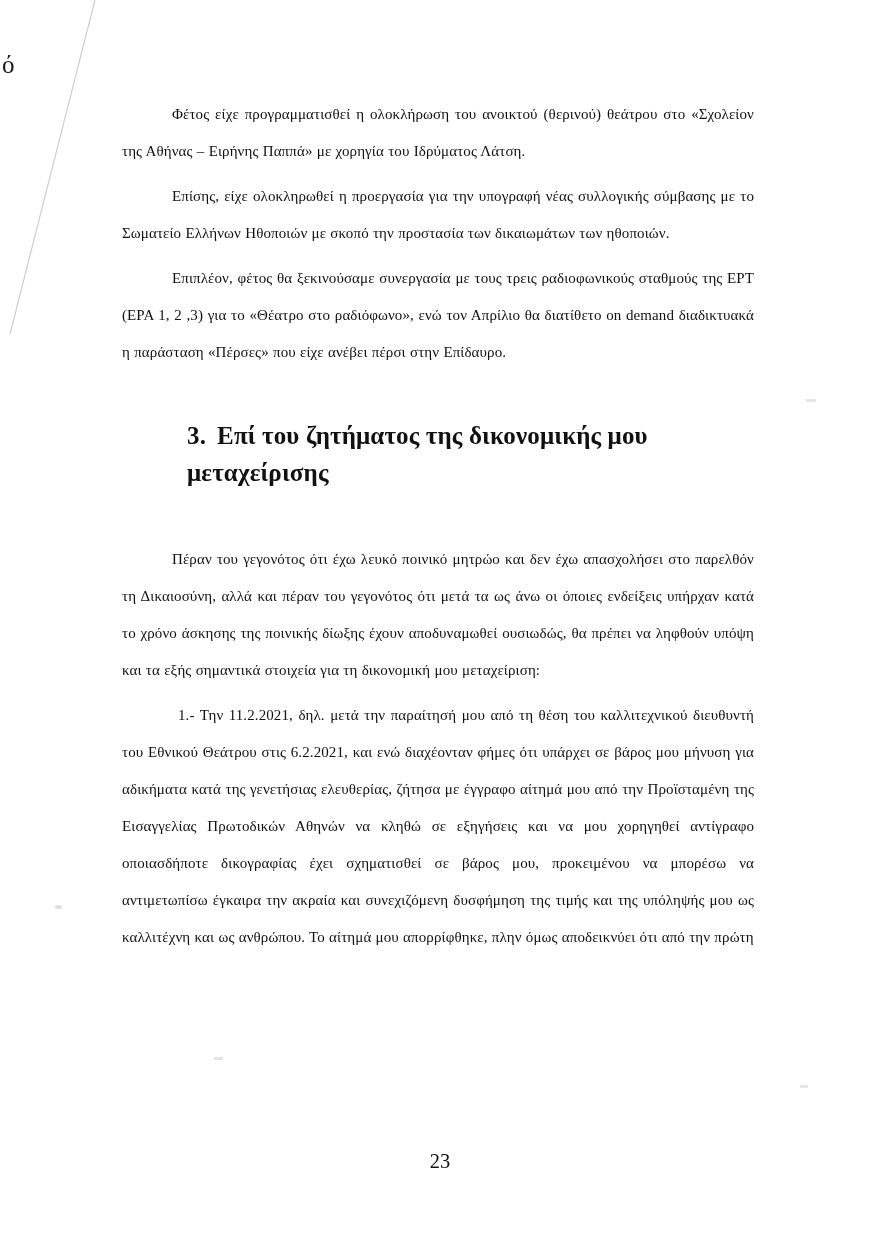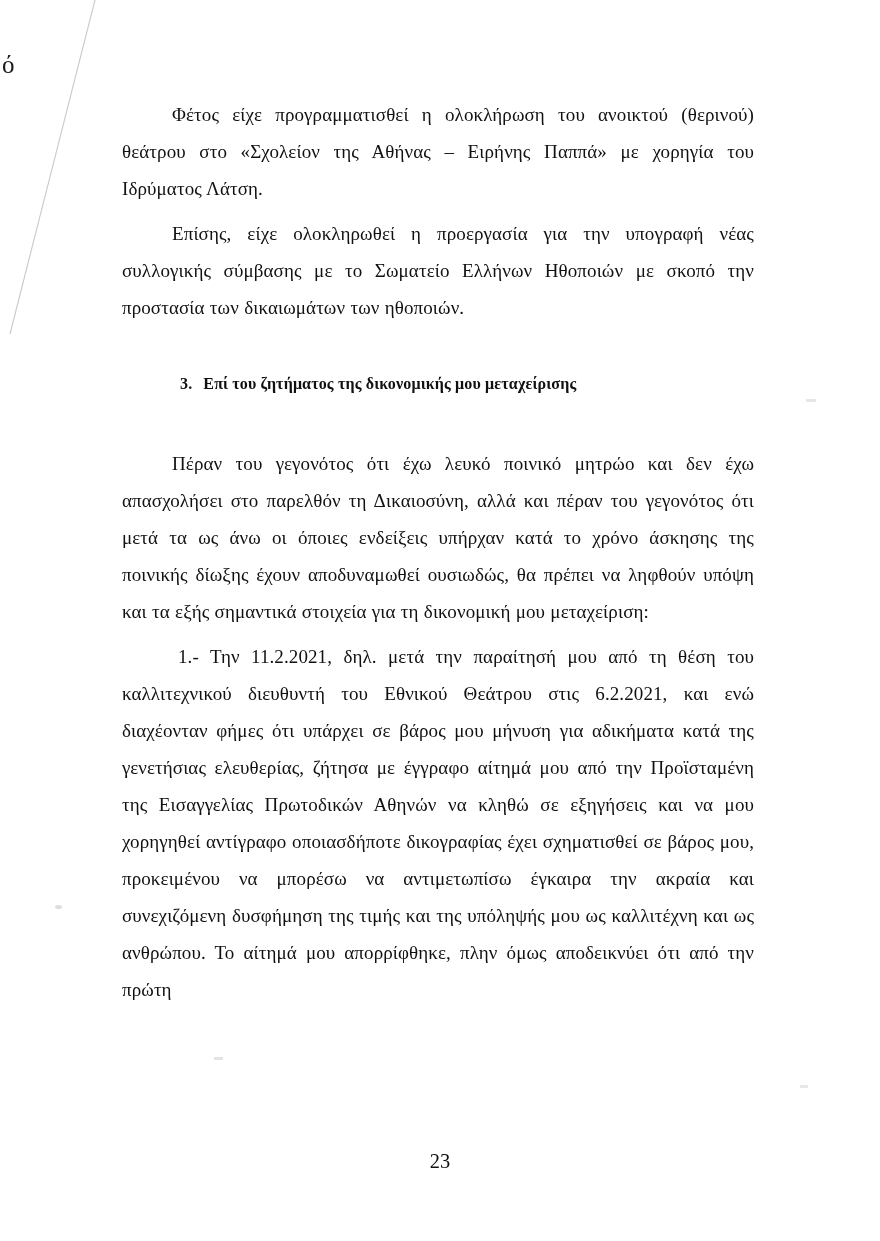--- a/index.html
+++ b/index.html
@@ -66,37 +66,37 @@
     position: absolute;
     left: 122px;
     top: 96px;
     width: 632px;
   }
 
   p.para {
     margin: 0;
     text-align: justify;
     text-indent: 50px;
-    font-size: 19px;
+    font-size: 15px;
     line-height: 37px;
     letter-spacing: .1px;
     word-spacing: .4px;
   }
 
   p.para.item {
     text-indent: 56px;
   }
 
   p.para + p.para {
     margin-top: 8px;
   }
 
   h2.section-heading {
-    margin: 8px;
-    font-size: 16px;
+    margin: 15px;
+    font-size: 25px;
     line-height: 37px;
     font-weight: bold;
     text-indent: 0;
     padding-left: 50px;
     letter-spacing: .15px;
   }
 
   h2.section-heading .num {
     margin-right: 11px;
   }
@@ -128,20 +128,21 @@
 
   <div class="speck s1"></div>
   <div class="speck s2"></div>
   <div class="speck s3"></div>
   <div class="speck s4"></div>
 
   <div class="text-block">
 
     <p class="para">Φέτος είχε προγραμματισθεί η ολοκλήρωση του ανοικτού (θερινού) θεάτρου στο «Σχολείον της Αθήνας – Ειρήνης Παππά» με χορηγία του Ιδρύματος Λάτση.</p>
     <p class="para">Επίσης, είχε ολοκληρωθεί η προεργασία για την υπογραφή νέας συλλογικής σύμβασης με το Σωματείο Ελλήνων Ηθοποιών με σκοπό την προστασία των δικαιωμάτων των ηθοποιών.</p>
+    <p class="para">Επιπλέον, φέτος θα ξεκινούσαμε συνεργασία με τους τρεις ραδιοφωνικούς σταθμούς της ΕΡΤ (ΕΡΑ 1, 2 ,3) για το «Θέατρο στο ραδιόφωνο», ενώ τον Απρίλιο θα διατίθετο on demand διαδικτυακά η παράσταση «Πέρσες» που είχε ανέβει πέρσι στην Επίδαυρο.</p>
 
     <div class="gap-before-heading"></div>
 
     <h2 class="section-heading"><span class="num">3.</span><span>Επί του ζητήματος της δικονομικής μου μεταχείρισης</span></h2>
 
     <div class="gap-after-heading"></div>
 
     <p class="para">Πέραν του γεγονότος ότι έχω λευκό ποινικό μητρώο και δεν έχω απασχολήσει στο παρελθόν τη Δικαιοσύνη, αλλά και πέραν του γεγονότος ότι μετά τα ως άνω οι όποιες ενδείξεις υπήρχαν κατά το χρόνο άσκησης της ποινικής δίωξης έχουν αποδυναμωθεί ουσιωδώς, θα πρέπει να ληφθούν υπόψη και τα εξής σημαντικά στοιχεία για τη δικονομική μου μεταχείριση:</p>
     <p class="para item">1.- Την 11.2.2021, δηλ. μετά την παραίτησή μου από τη θέση του καλλιτεχνικού διευθυντή του Εθνικού Θεάτρου στις 6.2.2021, και ενώ διαχέονταν φήμες ότι υπάρχει σε βάρος μου μήνυση για αδικήματα κατά της γενετήσιας ελευθερίας, ζήτησα με έγγραφο αίτημά μου από την Προϊσταμένη της Εισαγγελίας Πρωτοδικών Αθηνών να κληθώ σε εξηγήσεις και να μου χορηγηθεί αντίγραφο οποιασδήποτε δικογραφίας έχει σχηματισθεί σε βάρος μου, προκειμένου να μπορέσω να αντιμετωπίσω έγκαιρα την ακραία και συνεχιζόμενη δυσφήμηση της τιμής και της υπόληψής μου ως καλλιτέχνη και ως ανθρώπου. Το αίτημά μου απορρίφθηκε, πλην όμως αποδεικνύει ότι από την πρώτη</p>
 

